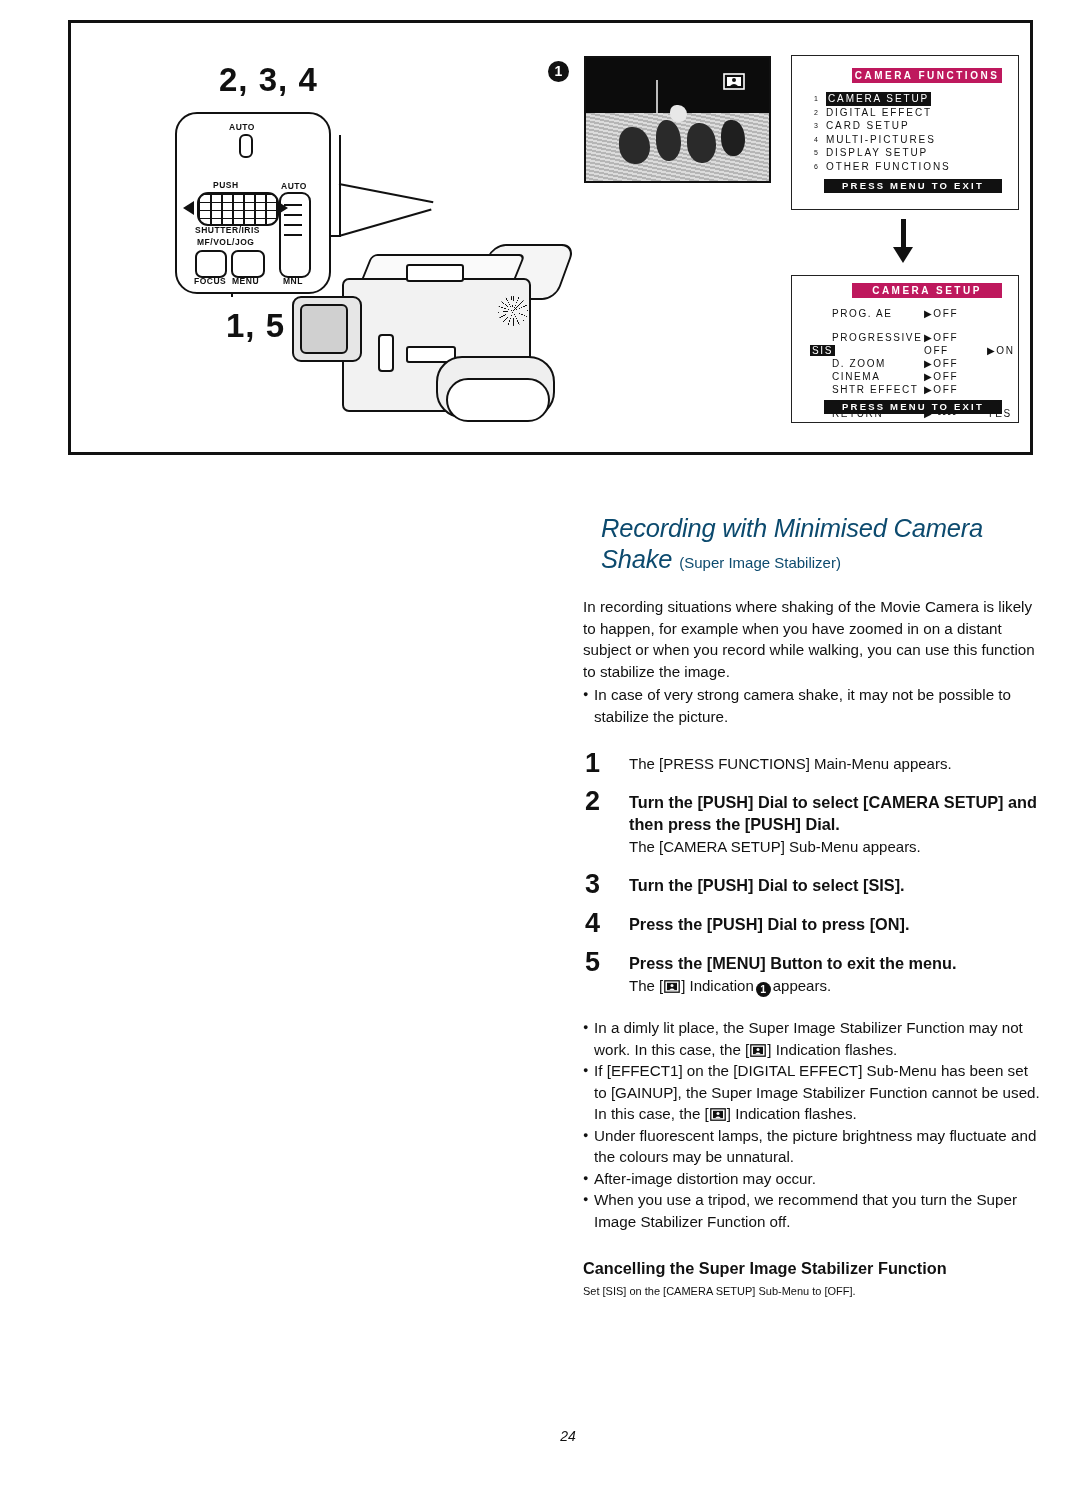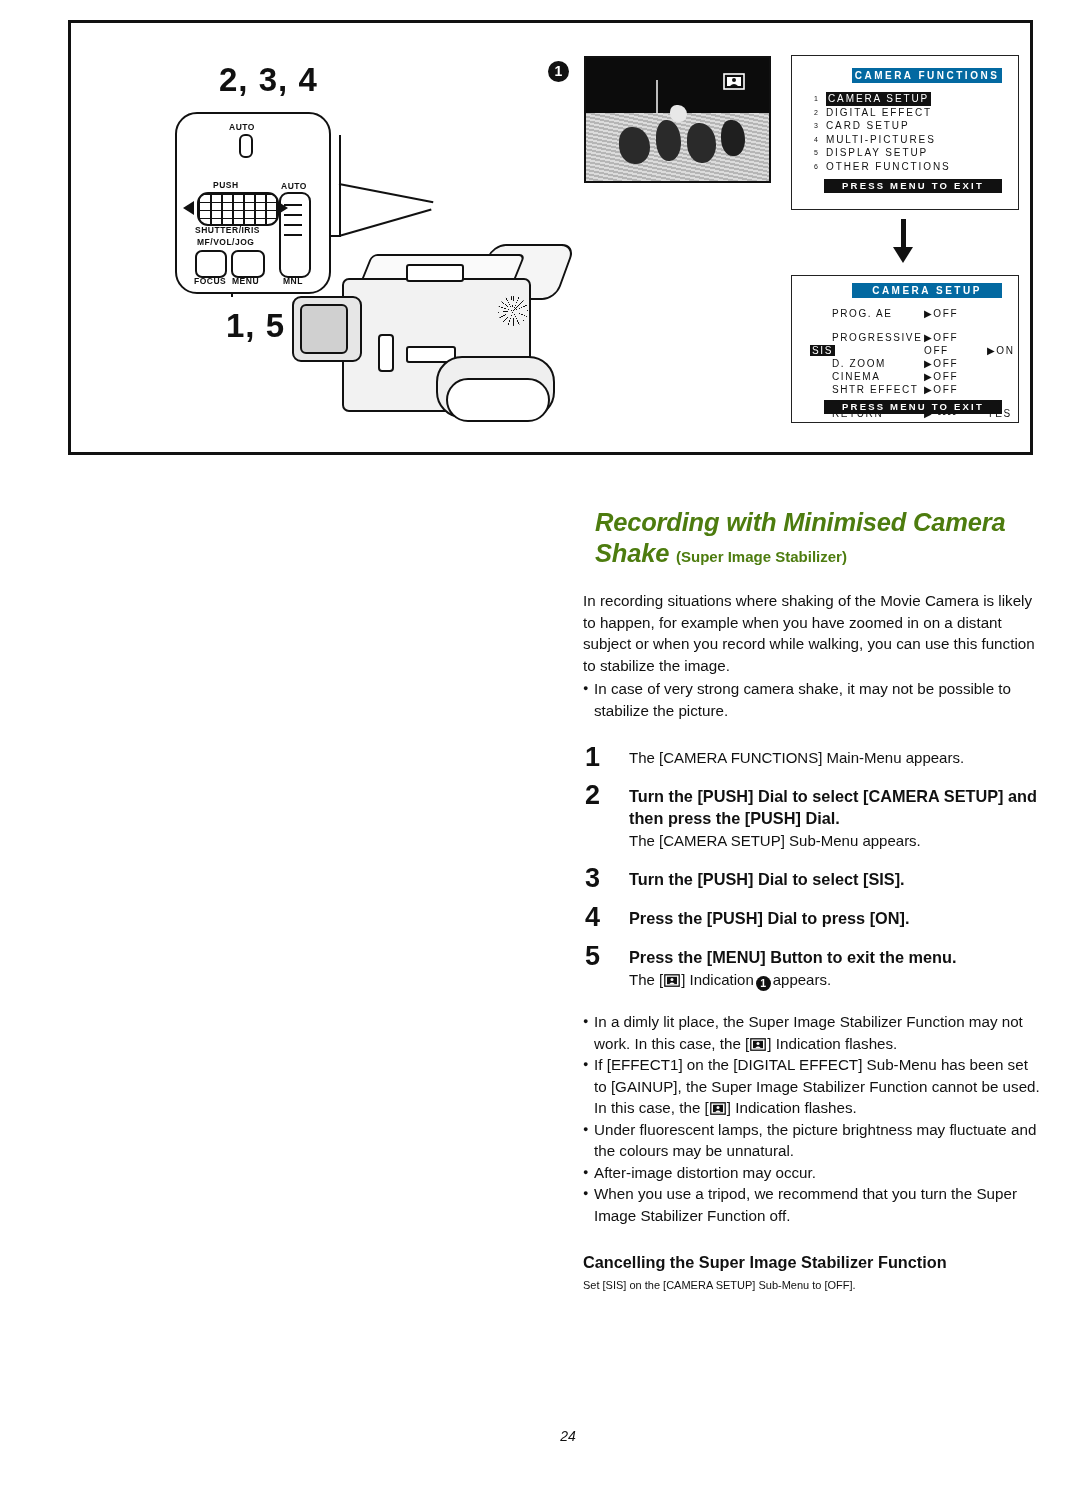--- a/index.html
+++ b/index.html
@@ -261,21 +261,21 @@
     font-family: "Liberation Sans", sans-serif;
   }
   #osd-main { left: 720px; top: 32px; width: 228px; height: 155px; }
   #osd-sub  { left: 720px; top: 252px; width: 228px; height: 148px; }
 
   .osd-title {
     position: absolute;
     left: 32px;
     right: 16px;
     height: 15px;
-    background: #0369a1;
+    background: #be185d;
     color: #fff;
     font-size: 10px;
     font-weight: bold;
     letter-spacing: 2.5px;
     text-align: center;
     line-height: 15px;
     white-space: nowrap;
     margin-left: 28px;
   }
   #osd-main .osd-title { top: 12px; }
@@ -372,27 +372,27 @@
   }
 
   
   #text-column {
     position: absolute;
     left: 583px;
     top: 495px;
     width: 458px;
   }
   h1#heading {
-    margin: 12px;
+    margin: 18px;
     font-size: 25.5px;
     font-style: italic;
-    font-weight: bold;
+    font-weight: normal;
     line-height: 31px;
     letter-spacing: -0.2px;
-    color: #4d7c0f;
+    color: #0c4a6e;
   }
   #heading .sub {
     font-size: 15px;
     font-style: normal;
     letter-spacing: 0;
   }
   #intro {
     margin: 18px 0 0 0;
     font-size: 15.2px;
     line-height: 21.5px;
@@ -656,21 +656,21 @@
 
   <p id="intro">In recording situations where shaking of the Movie Camera is likely to happen, for example when you have zoomed in on a distant subject or when you record while walking, you can use this function to stabilize the image.</p>
 
   <ul class="bullets" id="intro-bullets">
     <li>In case of very strong camera shake, it may not be possible to stabilize the picture.</li>
   </ul>
 
   <ol id="steps">
     <li>
       <span class="num">1</span>
-      <div class="desc">The [CAMERA FUNCTIONS] Main-Menu appears.</div>
+      <div class="desc">The [PRESS FUNCTIONS] Main-Menu appears.</div>
     </li>
     <li>
       <span class="num">2</span>
       <div class="title">Turn the [PUSH] Dial to select [CAMERA SETUP] and then press the [PUSH] Dial.</div>
       <div class="desc">The [CAMERA SETUP] Sub-Menu appears.</div>
     </li>
     <li>
       <span class="num">3</span>
       <div class="title">Turn the [PUSH] Dial to select [SIS].</div>
     </li>

